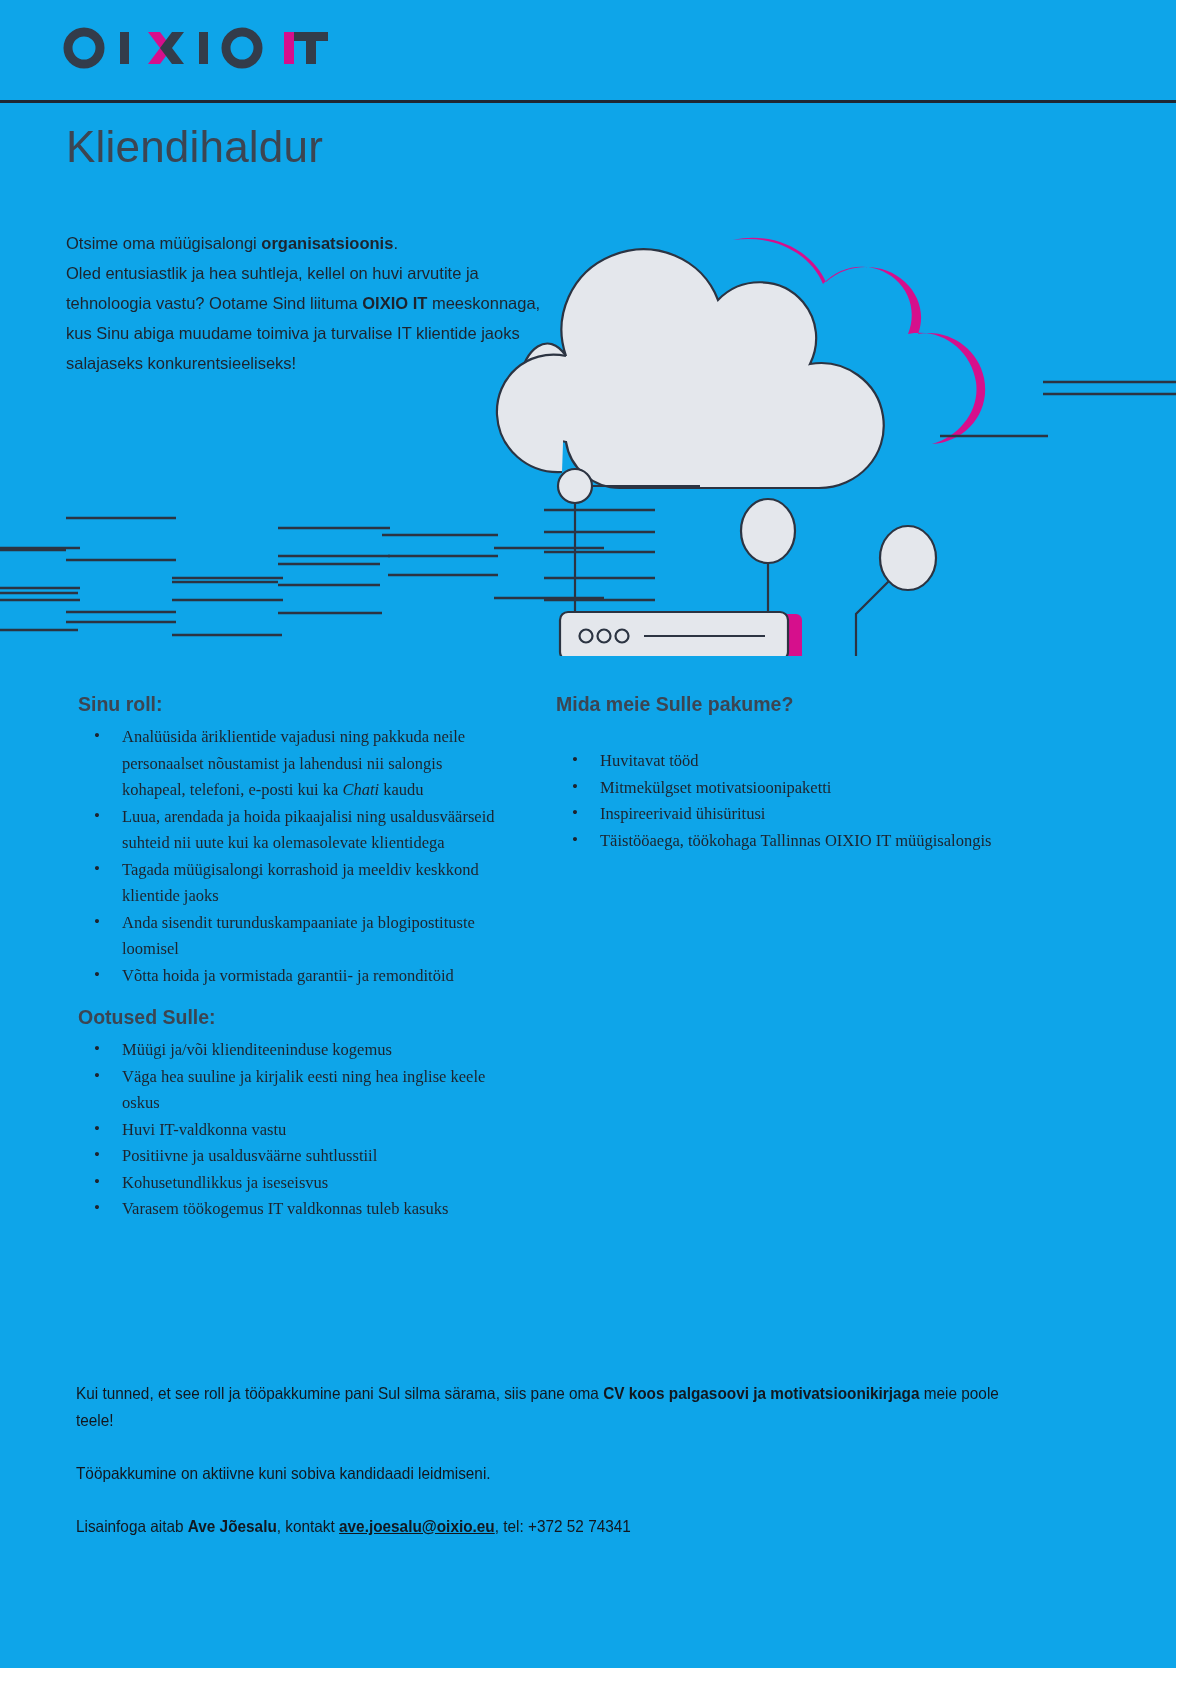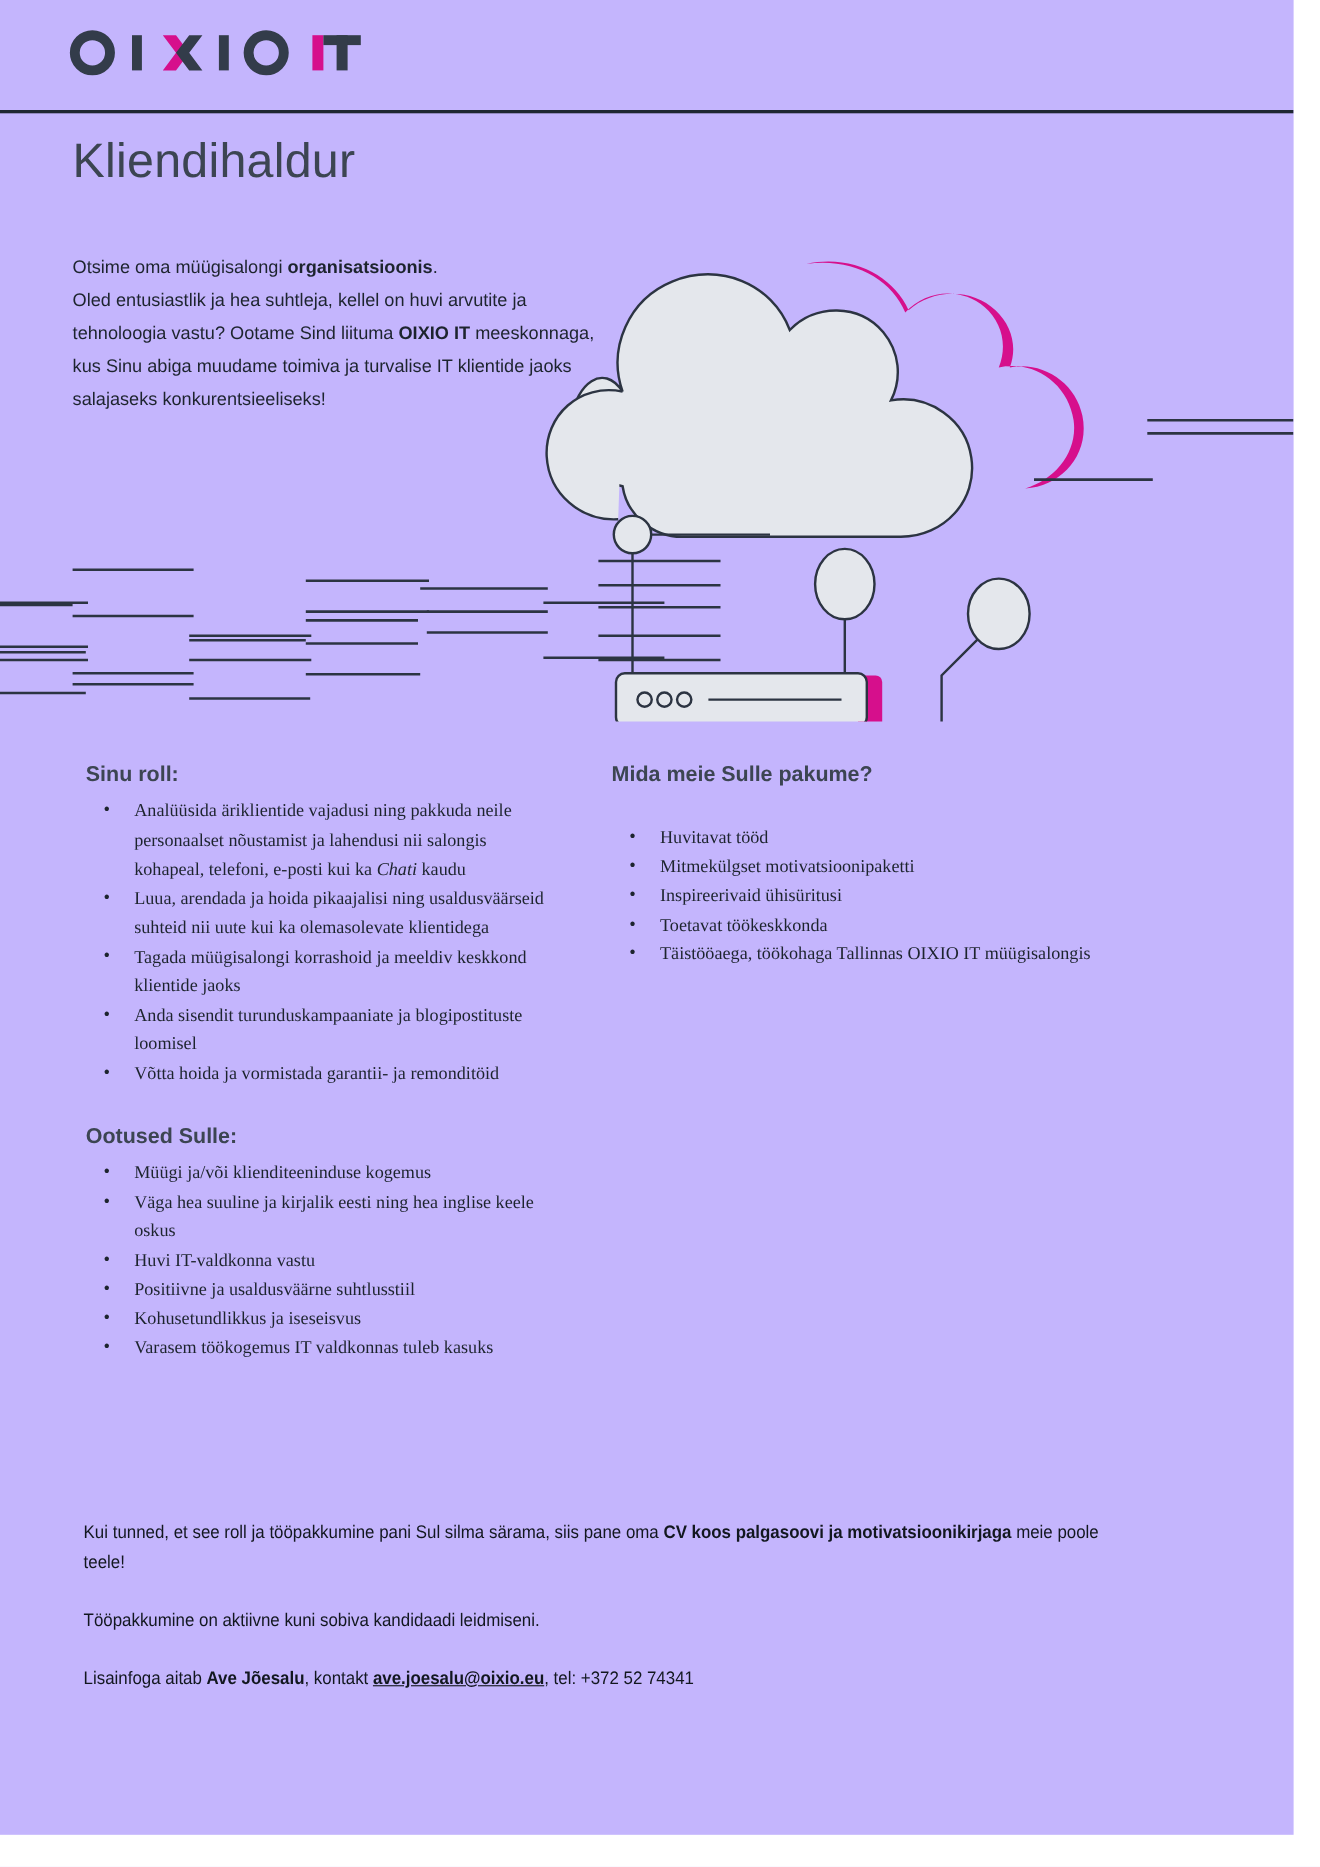--- a/index.html
+++ b/index.html
@@ -10,21 +10,21 @@
   body {
     width: 1200px;
     height: 1697px;
     font-family: "Liberation Sans", sans-serif;
     -webkit-font-smoothing: antialiased;
   }
   .page {
     position: relative;
     width: 1176px;
     height: 1668px;
-    background: #c4b5fd;
+    background: #0ea5e9;
     overflow: hidden;
   }
 
   
   .header {
     position: relative;
     height: 104px;
   }
   .logo {
     position: absolute;
@@ -125,21 +125,21 @@
   }
   ul.bullets li::before {
     content: "\2022";
     position: absolute;
     left: -12px;
     top: -1px;
     font-size: 17px;
     color: #1d242e;
   }
   ul.bullets li i { font-style: italic; }
-  .gap-head { margin-top: 30px; }
+  .gap-head { margin-top: 14px; }
 
   
   .footer {
     position: absolute;
     left: 76px;
     top: 1380px;
     width: 1000px;
     font-family: "Liberation Sans", sans-serif;
     font-size: 16.5px;
     color: #12171f;
@@ -325,21 +325,20 @@
       <li>Varasem töökogemus IT valdkonnas tuleb kasuks</li>
     </ul>
   </div>
 
   <div class="col-right">
     <h2 class="sec-head">Mida meie Sulle pakume?</h2>
     <ul class="bullets">
       <li>Huvitavat tööd</li>
       <li>Mitmekülgset motivatsioonipaketti</li>
       <li>Inspireerivaid ühisüritusi</li>
-      <li>Toetavat töökeskkonda</li>
       <li>Täistööaega, töökohaga Tallinnas OIXIO IT müügisalongis</li>
     </ul>
   </div>
 
   <div class="footer">
     <p><span>Kui tunned, et see roll ja tööpakkumine pani Sul silma särama, siis pane oma </span><b>CV koos palgasoovi ja motivatsioonikirjaga</b><span> meie poole teele!</span></p>
     <p>Tööpakkumine on aktiivne kuni sobiva kandidaadi leidmiseni.</p>
     <p><span>Lisainfoga aitab </span><b>Ave Jõesalu</b><span>, kontakt </span><a class="mail" href="#">ave.joesalu@oixio.eu</a><span>, tel:  </span><span>+372 52 74341</span></p>
   </div>
 

